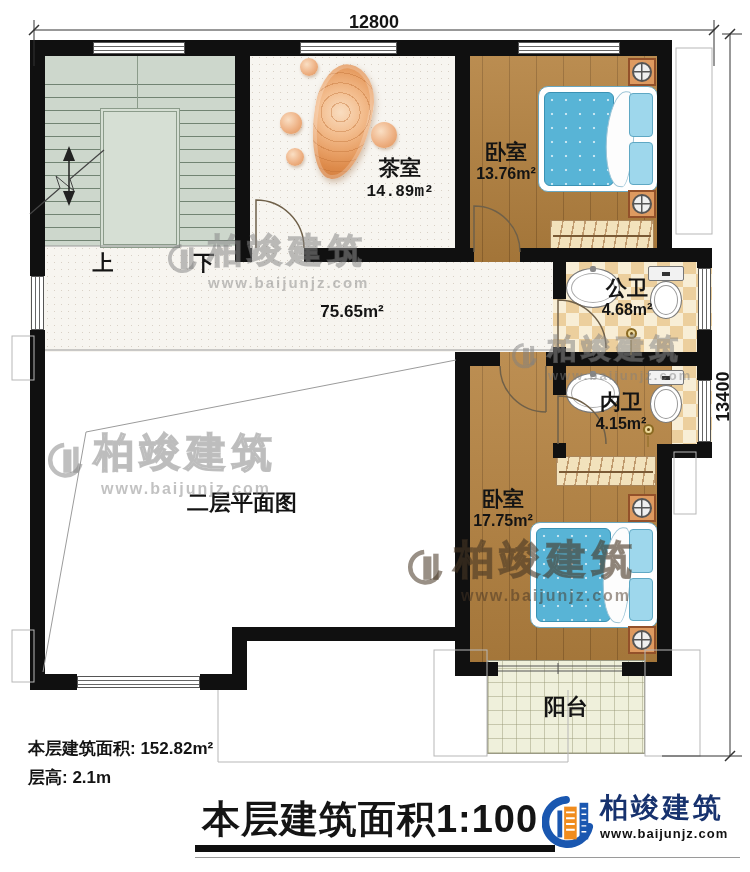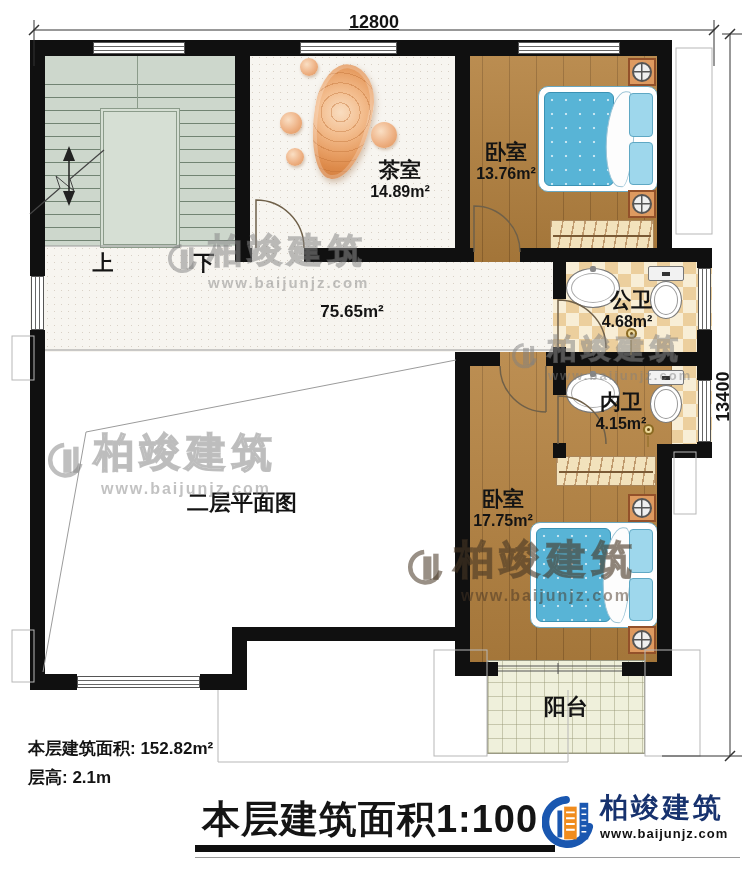--- a/index.html
+++ b/index.html
@@ -208,32 +208,32 @@
     </g>
     <g stroke="#333" stroke-width="1" fill="none">
       <path d="M34,30 H714 M34,20 V66 M714,20 V66"></path>
       <path d="M29,35 L39,25 M709,35 L719,25" stroke-width="1.5"></path>
       <path d="M730,34 V756 M722,34 H742 M662,756 H742"></path>
       <path d="M725,39 L735,29 M725,761 L735,751" stroke-width="1.5"></path>
       <path d="M631,340 V355 M648,436 V447" stroke="#8a6a22"></path>
     </g>
   </svg>
 
-  <div class="lbl dim-lbl" style="left:374px;top:12px;text-decoration:underline;"><span>12800</span></div>
+  <div class="lbl dim-lbl" style="left:374px;top:12px;"><span>12800</span></div>
   <div class="lbl dim-lbl" style="left:724px;top:386px;transform:translateX(-50%) rotate(-90deg);"><span>13400</span></div>
 
-  <div class="lbl" style="left:400px;top:158px;">
+  <div class="lbl" style="left:400px;top:158px;font-family:Liberation Mono, monospace;">
     <div class="room-name">茶室</div>
     <div class="room-area">14.89m²</div>
   </div>
   <div class="lbl" style="left:506px;top:140px;">
     <div class="room-name">卧室</div>
     <div class="room-area">13.76m²</div>
   </div>
-  <div class="lbl" style="left:627px;top:288px;text-align:right;">
+  <div class="lbl" style="left:627px;top:276px;">
     <div class="room-name">公卫</div>
     <div class="room-area">4.68m²</div>
   </div>
   <div class="lbl" style="left:621px;top:390px;">
     <div class="room-name">内卫</div>
     <div class="room-area">4.15m²</div>
   </div>
   <div class="lbl" style="left:503px;top:487px;">
     <div class="room-name">卧室</div>
     <div class="room-area">17.75m²</div>

